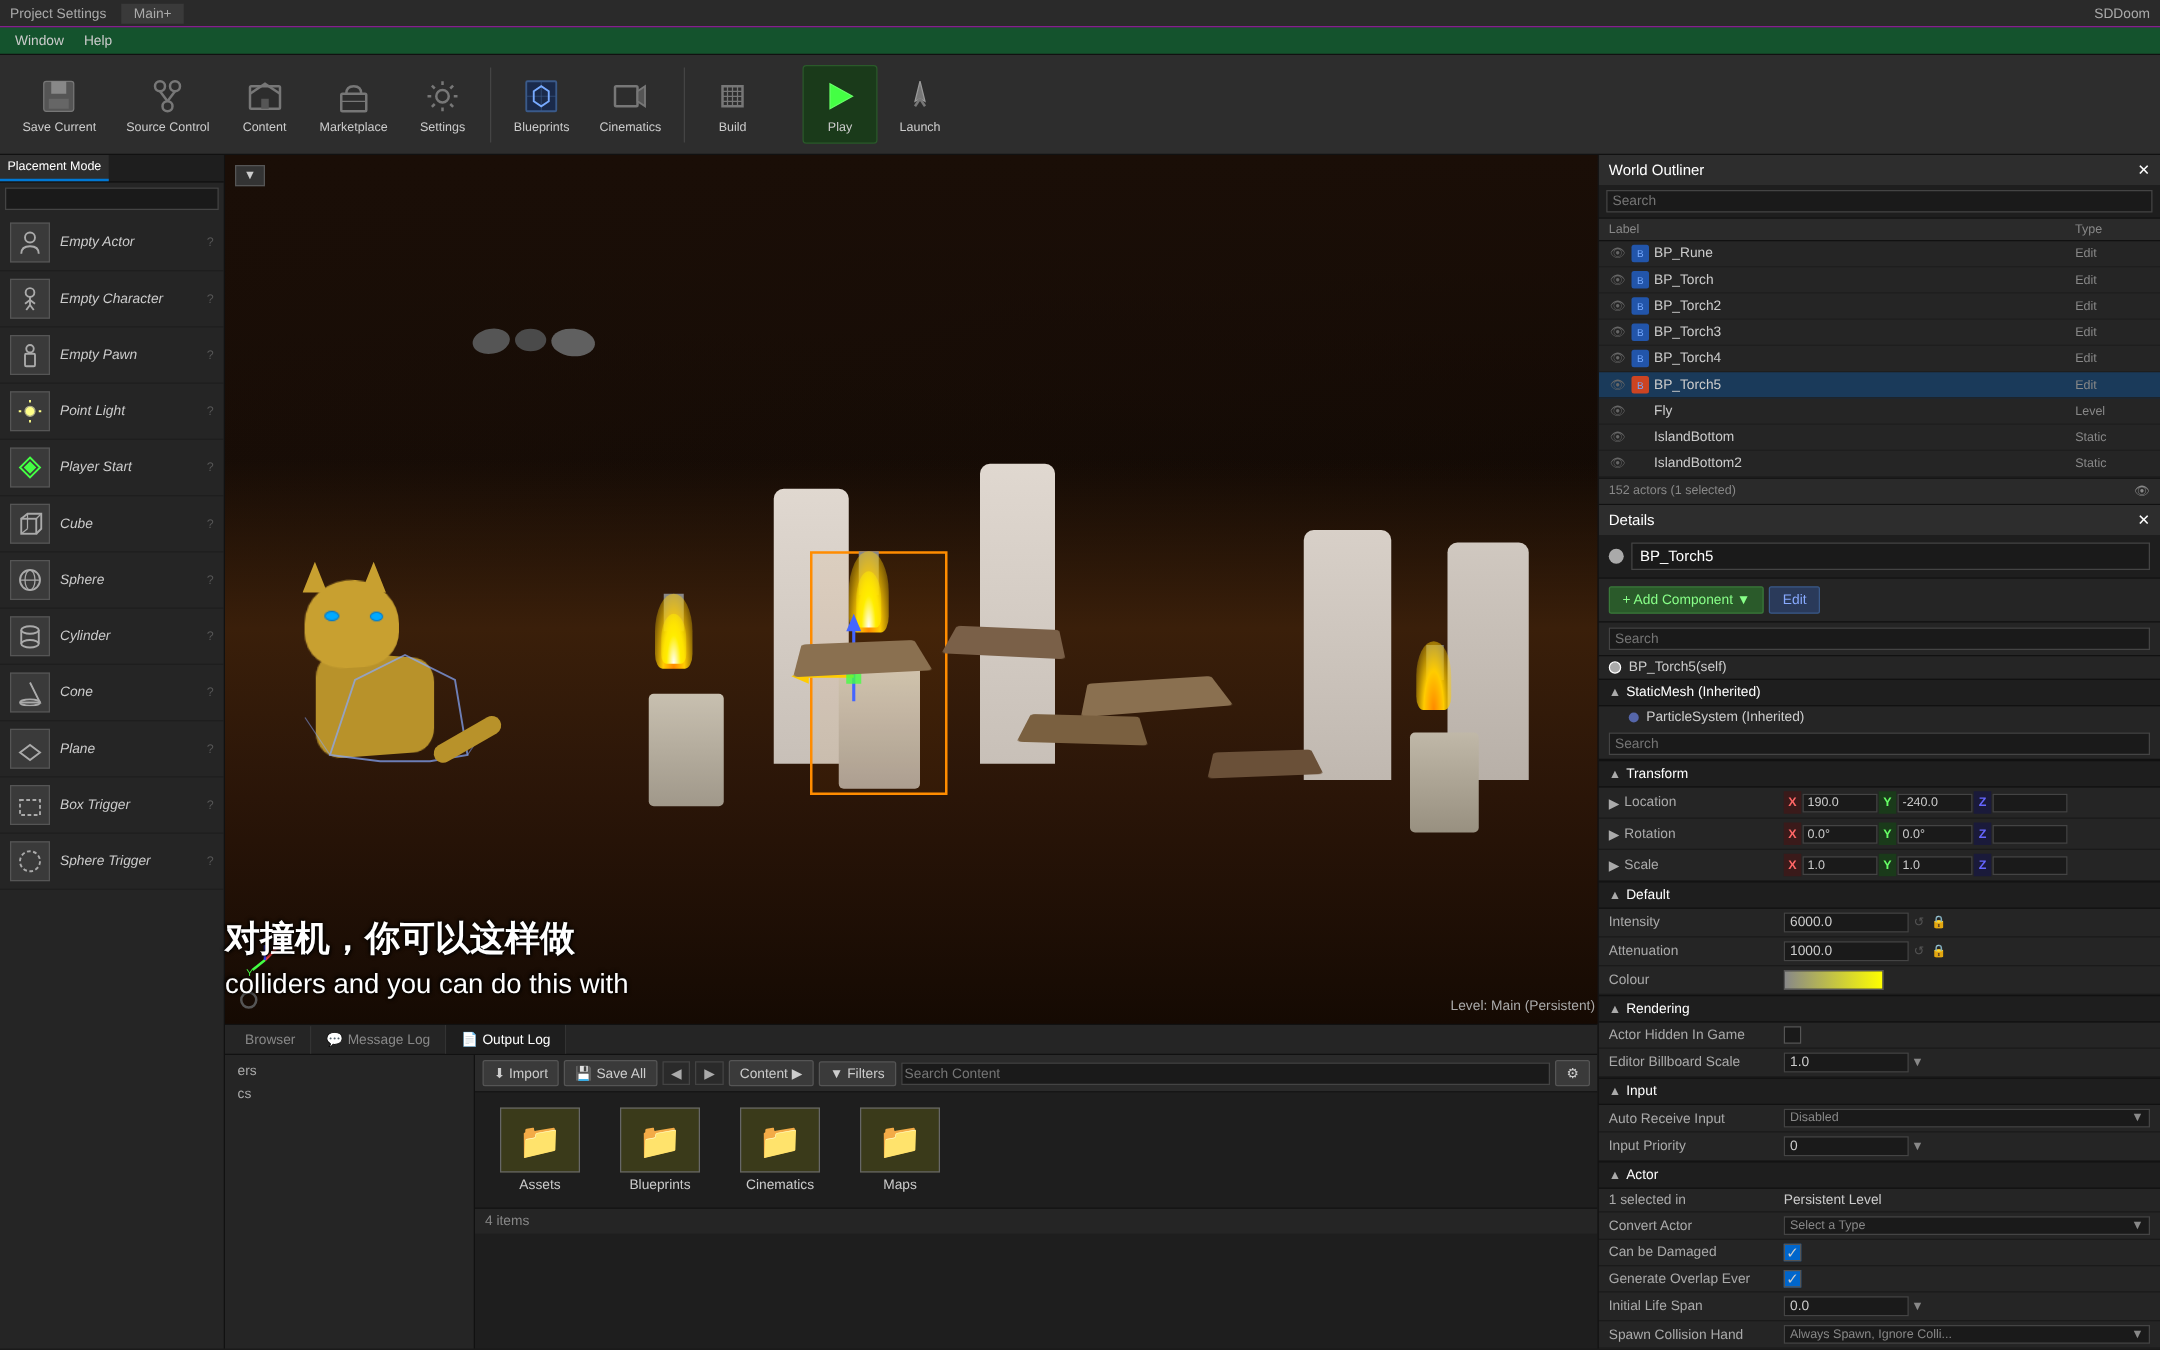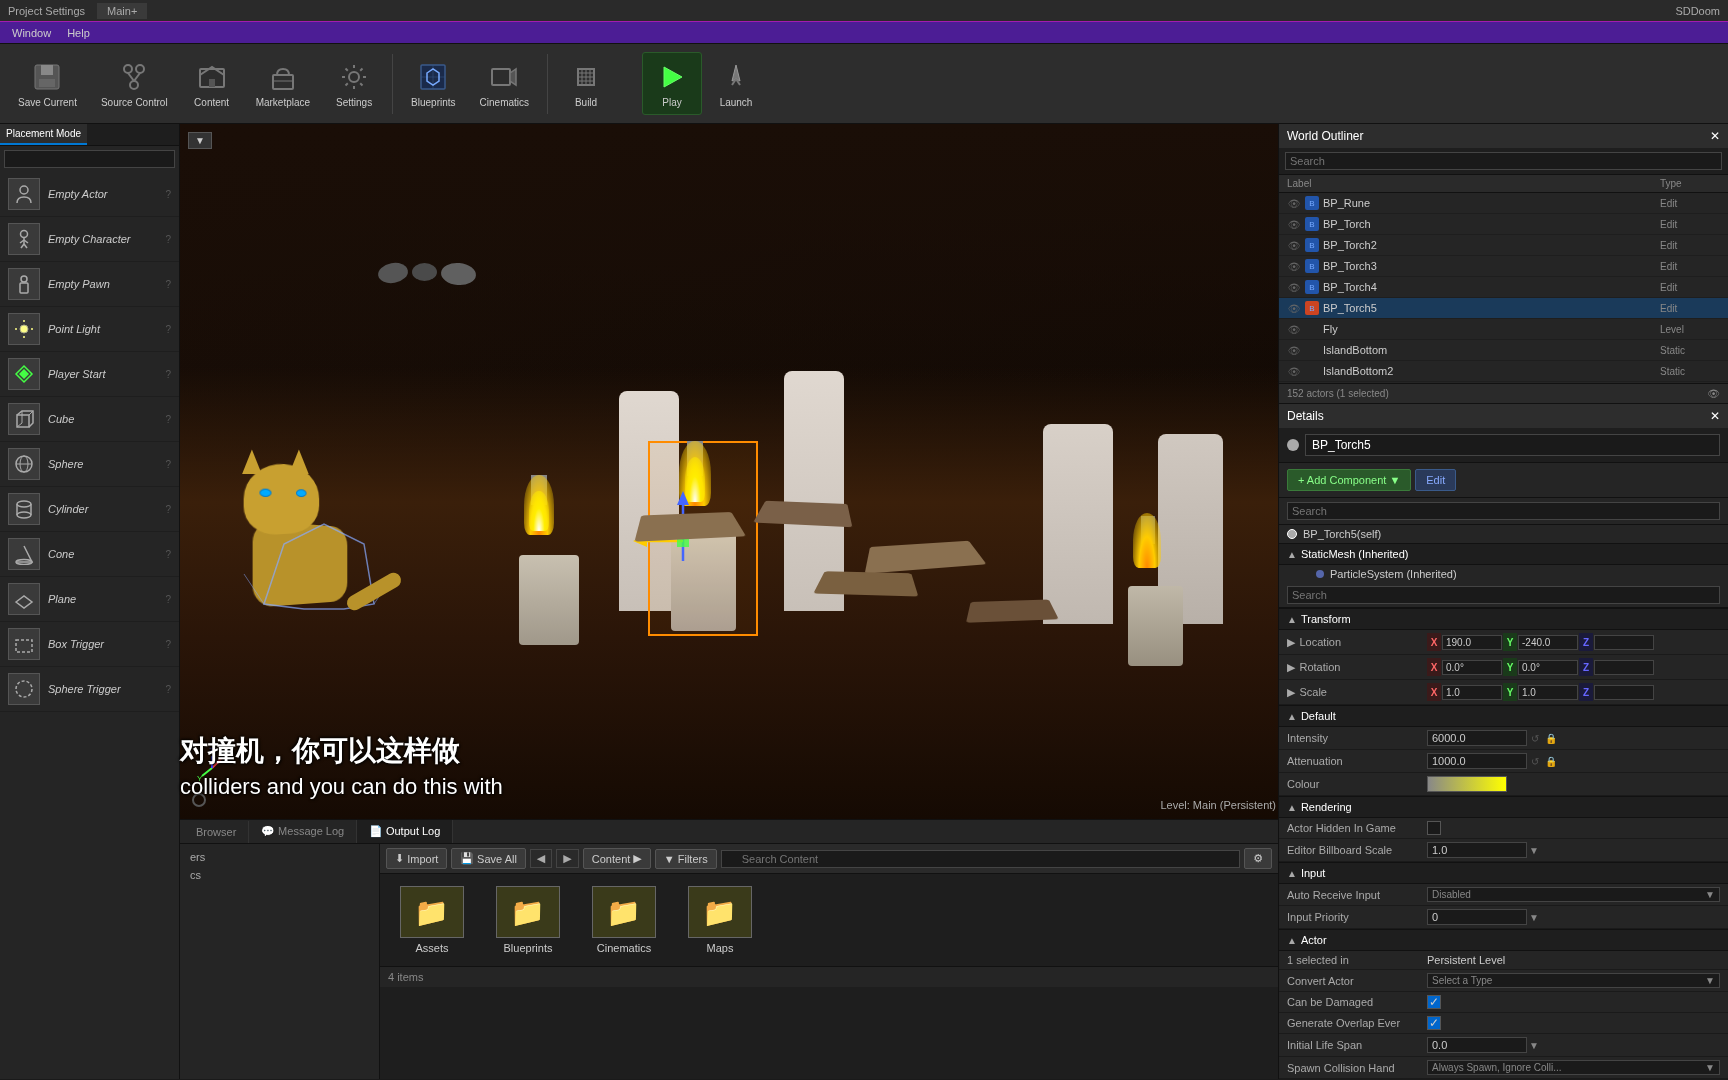--- a/index.html
+++ b/index.html
@@ -3,21 +3,21 @@
   <meta charset="utf-8">
   <style>
     * { margin: 0; padding: 0; box-sizing: border-box; }
     body { width: 1728px; height: 1080px; background: #1a1a1a; font-family: 'Segoe UI', Arial, sans-serif; font-size: 12px; color: #ccc; overflow: hidden; }
 
     
     #titlebar { height: 22px; background: #2a2a2a; display: flex; align-items: center; padding: 0 8px; border-bottom: 1px solid #a21caf; }
     #titlebar span { font-size: 11px; color: #aaa; }
 
     
-    #menubar { height: 22px; background: #4c1d95; display: flex; align-items: center; padding: 0 4px; border-bottom: 1px solid #111; }
+    #menubar { height: 22px; background: #14532d; display: flex; align-items: center; padding: 0 4px; border-bottom: 1px solid #111; }
     #menubar span { font-size: 11px; color: #ccc; padding: 0 8px; cursor: pointer; }
 
     
     #left-panel { width: 180px; background: #252525; border-right: 1px solid #111; display: flex; flex-direction: column; }
     #left-panel-tabs { display: flex; background: #1e1e1e; border-bottom: 1px solid #111; }
     #left-panel-tabs .tab { padding: 4px 6px; font-size: 10px; color: #888; cursor: pointer; }
     #left-panel-tabs .tab.active { color: #fff; background: #2d2d2d; border-bottom: 2px solid #0078d4; }
 
     #placement-search { padding: 4px; }
     #placement-search input { width: 100%; background: #1a1a1a; border: 1px solid #444; color: #ccc; padding: 2px 4px; font-size: 11px; }
@@ -45,21 +45,21 @@
     .bottom-tab.active { color: #fff; background: #1e1e1e; }
 
     #content-browser { display: flex; flex: 1; }
     #content-left { width: 200px; background: #252525; border-right: 1px solid #111; padding: 4px; }
     #content-left .tree-item { padding: 3px 6px; font-size: 11px; color: #aaa; cursor: pointer; }
 
     #content-main { flex: 1; display: flex; flex-direction: column; }
     #content-toolbar { display: flex; align-items: center; padding: 4px 6px; background: #2a2a2a; border-bottom: 1px solid #111; gap: 4px; }
     .content-btn { background: #3a3a3a; border: 1px solid #555; color: #ccc; padding: 3px 8px; font-size: 11px; cursor: pointer; border-radius: 2px; display: flex; align-items: center; gap: 3px; }
     .nav-btn { background: #2a2a2a; border: 1px solid #444; color: #aaa; padding: 2px 6px; font-size: 11px; cursor: pointer; }
-    #content-search { flex: 1; background: #1a1a1a; border: 1px solid #444; color: #ccc; padding: 2px 20px; font-size: 11px; }
+    #content-search { flex: 1; background: #1a1a1a; border: 1px solid #444; color: #ccc; padding: 2px 2px; font-size: 11px; }
 
     #content-files { display: flex; flex-wrap: wrap; padding: 12px; gap: 16px; align-content: flex-start; }
     .folder-item { display: flex; flex-direction: column; align-items: center; cursor: pointer; width: 80px; }
     .folder-icon { width: 64px; height: 52px; background: #3a3a1a; border: 1px solid #666; display: flex; align-items: center; justify-content: center; }
     .folder-icon::before { content: '📁'; font-size: 28px; }
     .folder-label { font-size: 11px; color: #ccc; margin-top: 4px; text-align: center; }
 
     #content-status { padding: 4px 8px; font-size: 11px; color: #888; background: #252525; border-top: 1px solid #111; }
 
     
@@ -704,21 +704,21 @@
 
         <div class="component-item">
           <div class="comp-bullet self"></div>
           <span>BP_Torch5(self)</span>
         </div>
 
         <div class="section-header">
           <span class="arrow">▲</span>
           <span>StaticMesh (Inherited)</span>
         </div>
-        <div class="component-item" style="padding-left:37px;">
+        <div class="component-item" style="padding-left:24px;">
           <div class="comp-bullet" style="background:#5566aa;"></div>
           <span>ParticleSystem (Inherited)</span>
         </div>
 
         <div style="padding:3px 8px; border-bottom:1px solid #111;">
           <input type="text" style="width: 100%; background: rgb(26, 26, 26); border: 1px solid rgb(68, 68, 68); color: rgb(204, 204, 204); padding: 2px 4px; font-size: 11px;" placeholder="Search">
         </div>
 
         <div class="section-header">
           <span class="arrow">▲</span>

